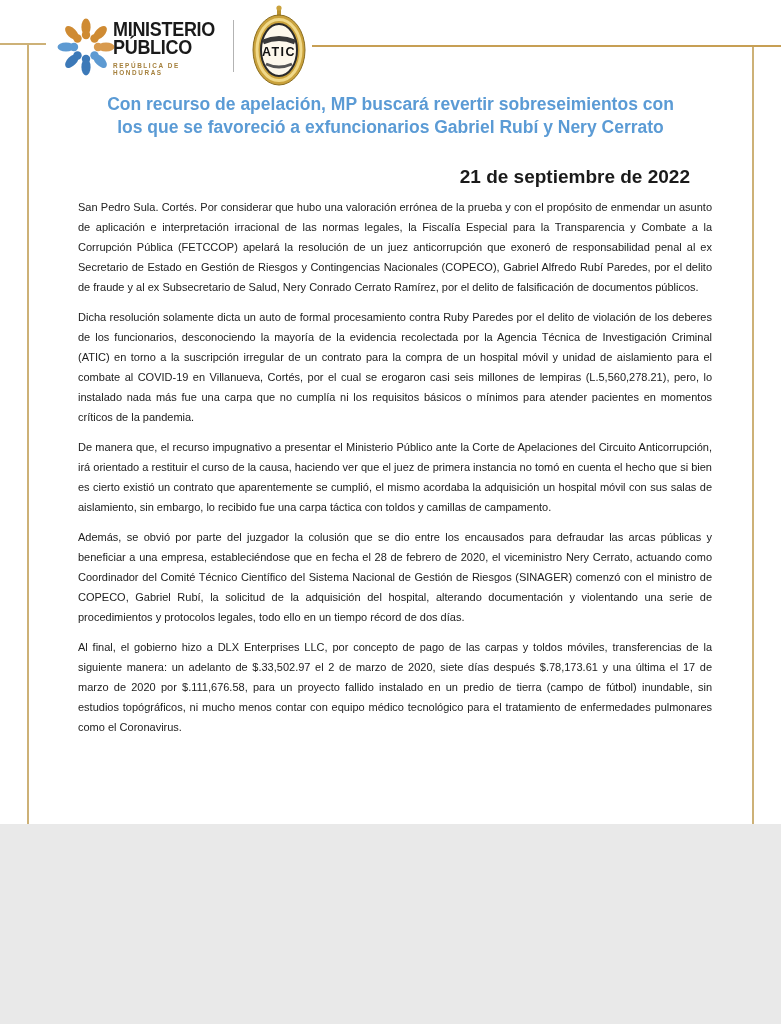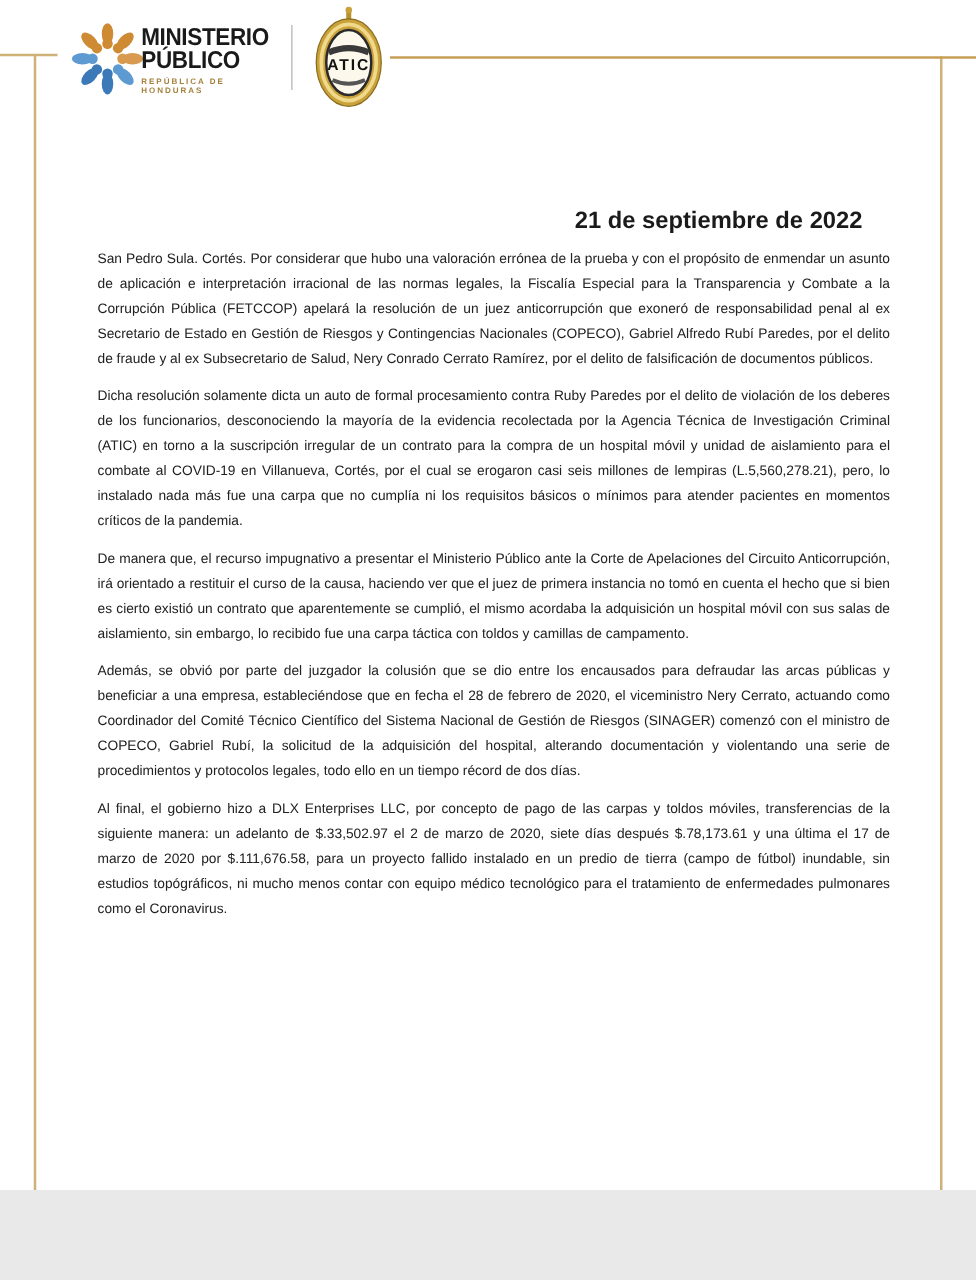--- a/index.html
+++ b/index.html
@@ -1,18 +1,18 @@
 <!DOCTYPE html>
 <html><head>
 <meta charset="utf-8">
 <style>
   html,body{margin:0;padding:0;background:#e9e9e9;}
   .page{
     position:relative;
-    width:781px;height:952px;
+    width:781px;height:824px;
     margin:0 auto;
     background:#ffffff;
     font-family:"Liberation Sans", sans-serif;
     overflow:hidden;
   }
   
   .gl{position:absolute;background:#cdb177;}
   .gl.rule{background:#c79f54;}
   .frame-left{left:27px;top:43px;width:2px;height:954px;border-radius:2px;}
   .frame-right{left:752px;top:45px;width:2px;height:951px;border-radius:2px;}
@@ -102,20 +102,24 @@
       <circle cx="28" cy="4" r="2.6" fill="#caa23c"></circle>
       <ellipse cx="28" cy="46" rx="26" ry="35" fill="#caa23c" stroke="#8a6d1f" stroke-width="1"></ellipse>
       <ellipse cx="28" cy="46" rx="22" ry="30.5" fill="none" stroke="#f0d98a" stroke-width="3"></ellipse>
       <ellipse cx="28" cy="46" rx="18" ry="26" fill="#fdf8ec" stroke="#2a2a2a" stroke-width="2"></ellipse>
       <path d="M12,38 Q28,31 44,38" fill="none" stroke="#3a3a3a" stroke-width="5"></path>
       <path d="M15,60 Q28,66 41,60" fill="none" stroke="#555555" stroke-width="3"></path>
       <text x="28" y="52" text-anchor="middle" font-family="Liberation Sans, sans-serif" font-size="12.5" font-weight="bold" letter-spacing="1.5" fill="#111111">ATIC</text>
     </svg>
   </div>
 
+  <div class="title">
+    <div>Con recurso de apelación, MP buscará revertir sobreseimientos con</div>
+    <div>los que se favoreció a exfuncionarios Gabriel Rubí y Nery Cerrato</div>
+  </div>
 
   <div class="date">21 de septiembre de 2022</div>
 
   <div class="article">
     <p>San Pedro Sula. Cortés. Por considerar que hubo una valoración errónea de la prueba y con el propósito de enmendar un asunto de aplicación e interpretación irracional de las normas legales, la Fiscalía Especial para la Transparencia y Combate a la Corrupción Pública (FETCCOP) apelará la resolución de un juez anticorrupción que exoneró de responsabilidad penal al ex Secretario de Estado en Gestión de Riesgos y Contingencias Nacionales (COPECO), Gabriel Alfredo Rubí Paredes, por el delito de fraude y al ex Subsecretario de Salud, Nery Conrado Cerrato Ramírez, por el delito de falsificación de documentos públicos.</p>
     <p>Dicha resolución solamente dicta un auto de formal procesamiento contra Ruby Paredes por el delito de violación de los deberes de los funcionarios, desconociendo la mayoría de la evidencia recolectada por la Agencia Técnica de Investigación Criminal (ATIC) en torno a la suscripción irregular de un contrato para la compra de un hospital móvil y unidad de aislamiento para el combate al COVID-19 en Villanueva, Cortés, por el cual se erogaron casi seis millones de lempiras (L.5,560,278.21), pero, lo instalado nada más fue una carpa que no cumplía ni los requisitos básicos o mínimos para atender pacientes en momentos críticos de la pandemia.</p>
     <p>De manera que, el recurso impugnativo a presentar el Ministerio Público ante la Corte de Apelaciones del Circuito Anticorrupción, irá orientado a restituir el curso de la causa, haciendo ver que el juez de primera instancia no tomó en cuenta el hecho que si bien es cierto existió un contrato que aparentemente se cumplió, el mismo acordaba la adquisición un hospital móvil con sus salas de aislamiento, sin embargo, lo recibido fue una carpa táctica con toldos y camillas de campamento.</p>
     <p>Además, se obvió por parte del juzgador la colusión que se dio entre los encausados para defraudar las arcas públicas y beneficiar a una empresa, estableciéndose que en fecha el 28 de febrero de 2020, el viceministro Nery Cerrato, actuando como Coordinador del Comité Técnico Científico del Sistema Nacional de Gestión de Riesgos (SINAGER) comenzó con el ministro de COPECO, Gabriel Rubí, la solicitud de la adquisición del hospital, alterando documentación y violentando una serie de procedimientos y protocolos legales, todo ello en un tiempo récord de dos días.</p>
     <p>Al final, el gobierno hizo a DLX Enterprises LLC, por concepto de pago de las carpas y toldos móviles, transferencias de la siguiente manera: un adelanto de $.33,502.97 el 2 de marzo de 2020, siete días después $.78,173.61 y una última el 17 de marzo de 2020 por $.111,676.58, para un proyecto fallido instalado en un predio de tierra (campo de fútbol) inundable, sin estudios topógráficos, ni mucho menos contar con equipo médico tecnológico para el tratamiento de enfermedades pulmonares como el Coronavirus.</p>
   </div>

